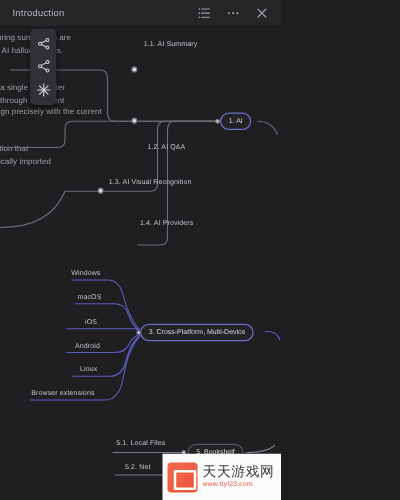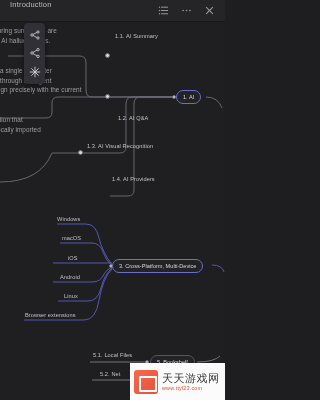--- a/index.html
+++ b/index.html
@@ -8,21 +8,21 @@
     background: #1e1e20;
     font-family: "Liberation Sans", sans-serif;
     overflow: hidden;
   }
   #app { position: relative; width: 225px; height: 400px; background: #1f1f21; overflow: hidden; }
 
   
   .titlebar {
     position: absolute; top: 0; left: 0; width: 225px; height: 22px;
     background: #252528;
-    display: flex; 
+    display: flex; align-items: center;
     border-bottom: 1px solid #18181a;
     z-index: 40;
   }
   .title {
     font-size: 7.5px; color: #b9b9be; margin-left: 10px; letter-spacing: .2px;
     white-space: nowrap;
   }
   .tb-actions { margin-left: auto; display: flex; align-items: center; gap: 12px; margin-right: 10px; }
   .tb-icon { width: 11px; height: 11px; display: block; color: #9a9aa0; }
   .tb-icon svg { display: block; width: 100%; height: 100%; }

